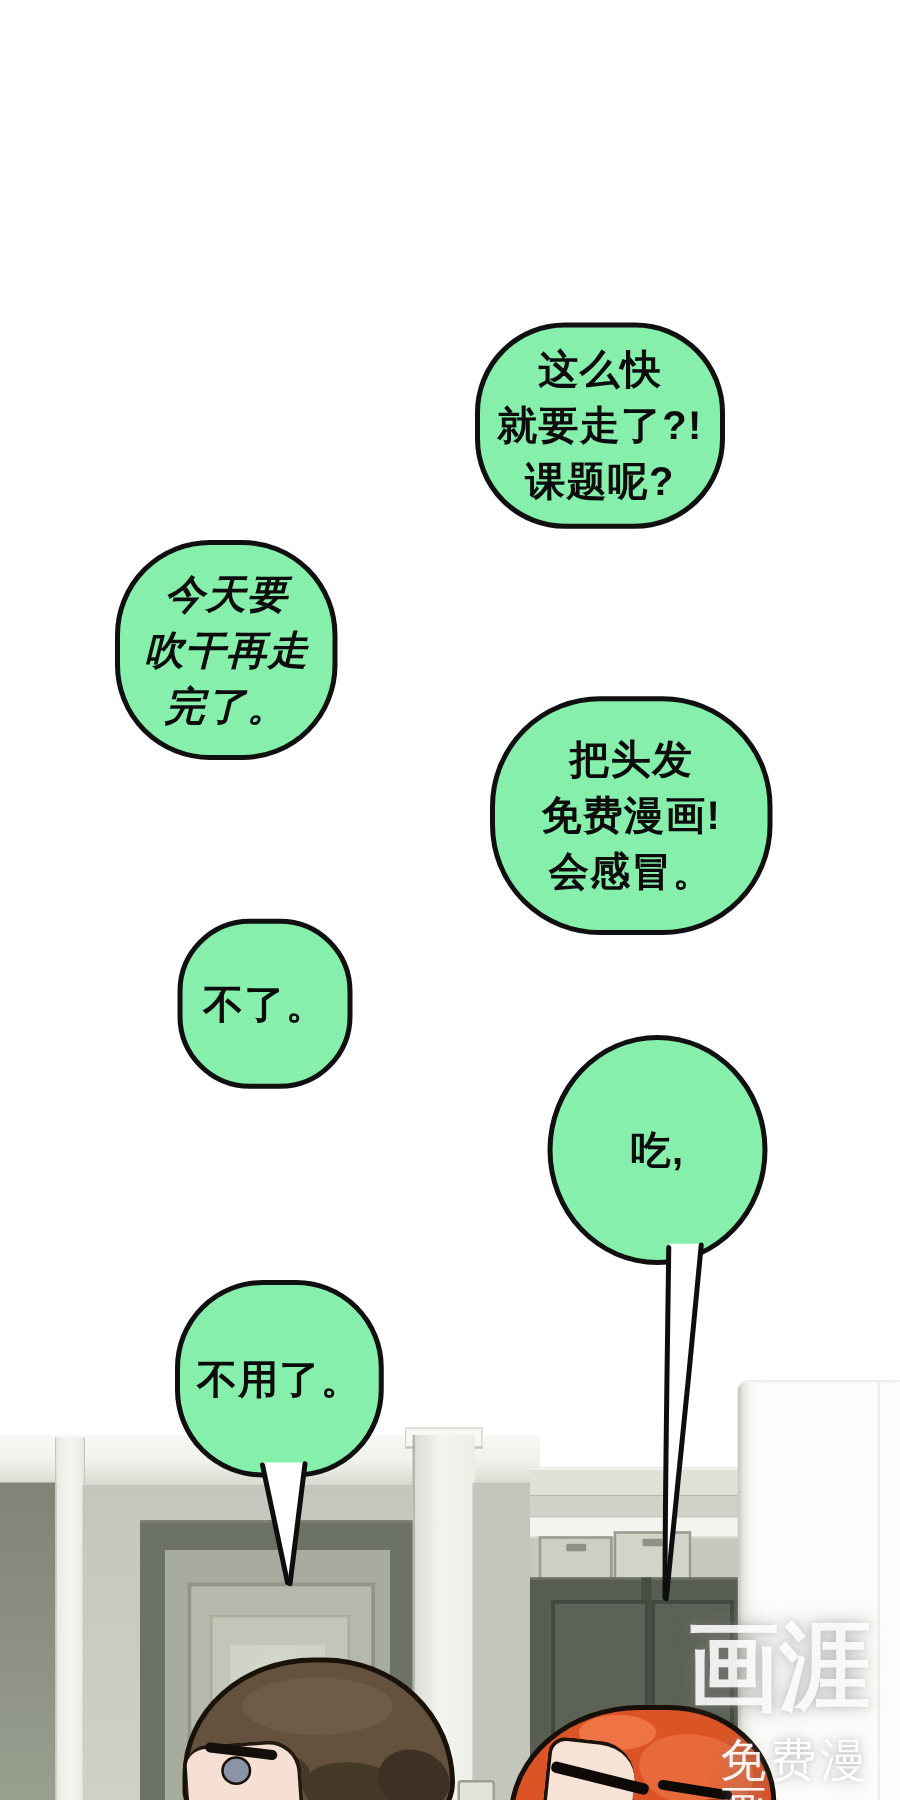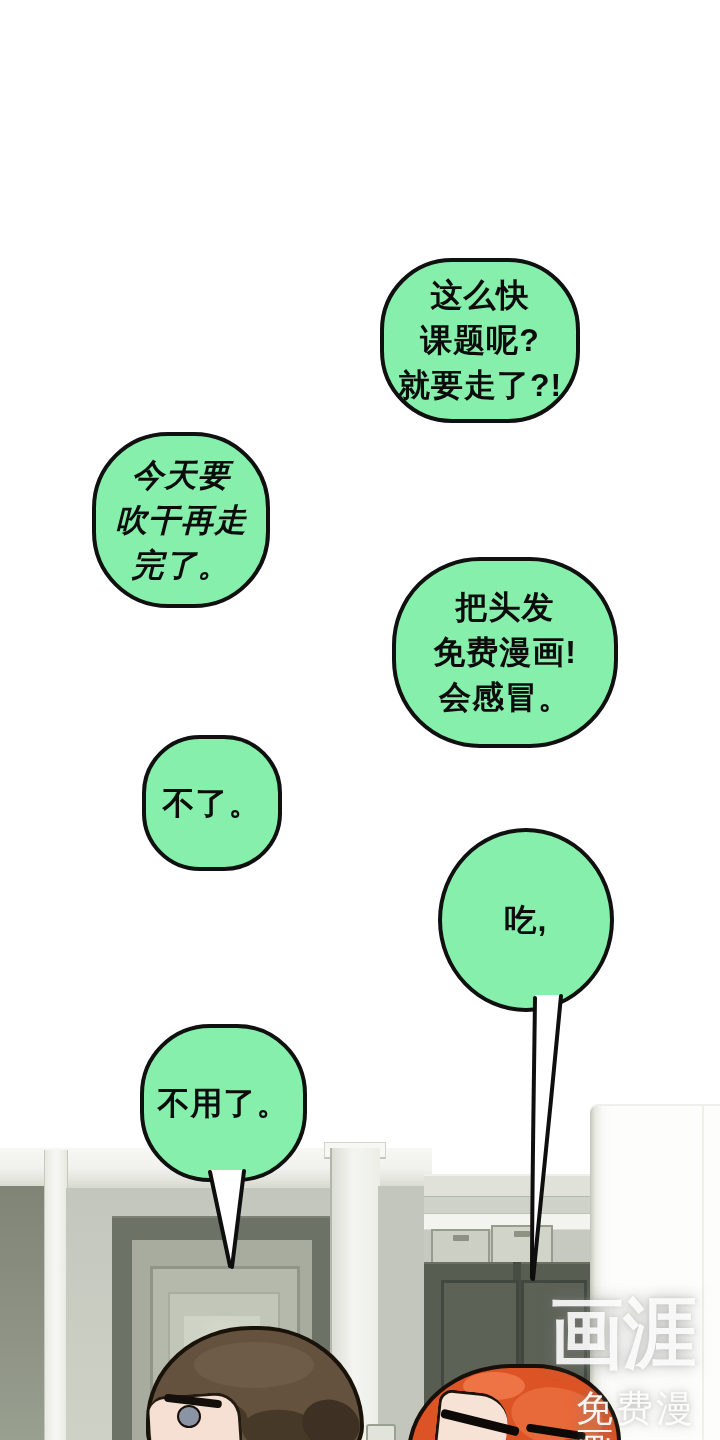--- a/index.html
+++ b/index.html
@@ -153,22 +153,22 @@
     <div class="ho-s4"></div>
     <div class="ho-s1"></div>
     <div class="ho-s3"></div>
   </div>
   <div class="abs face-orange"></div>
   <div class="abs brow-orange1"></div>
   <div class="abs brow-orange2"></div>
 
   <div id="b1" class="bubble">
     <span class="ln">这么快</span>
+    <span class="ln">就要走了?!</span>
     <span class="ln">课题呢?</span>
-    <span class="ln">就要走了?!</span>
   </div>
   <div id="b2" class="bubble">
     <span class="ln">今天要</span>
     <span class="ln">吹干再走</span>
     <span class="ln">完了。</span>
   </div>
   <div id="b3" class="bubble">
     <span class="ln">把头发</span>
     <span class="ln">免费漫画!</span>
     <span class="ln">会感冒。</span>

